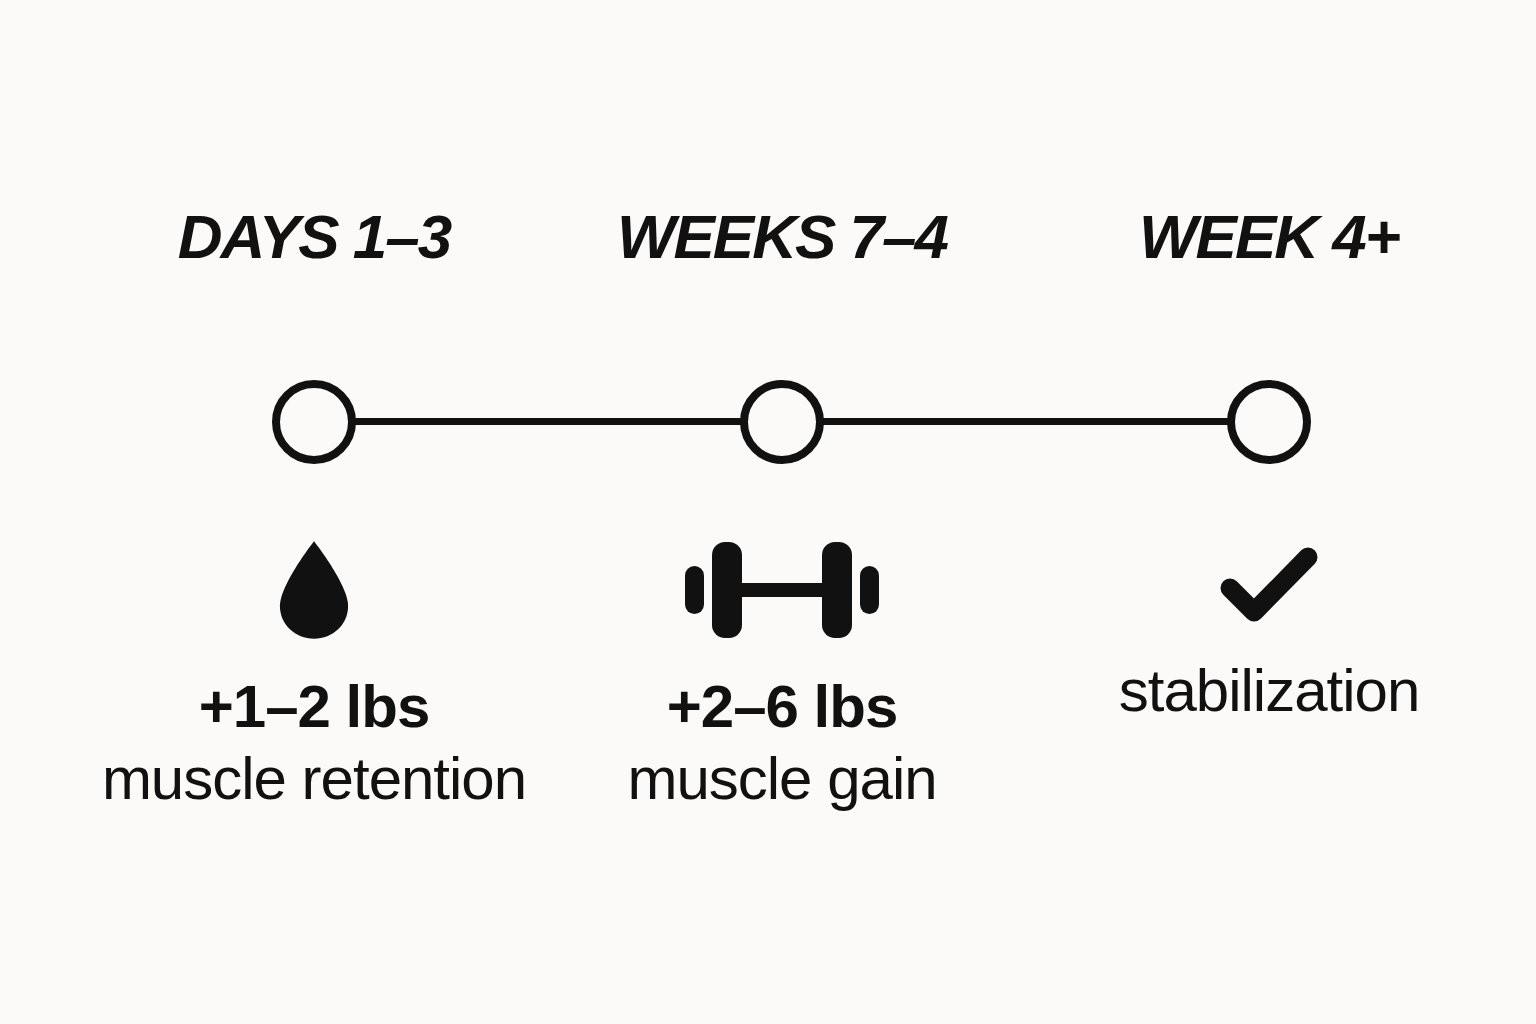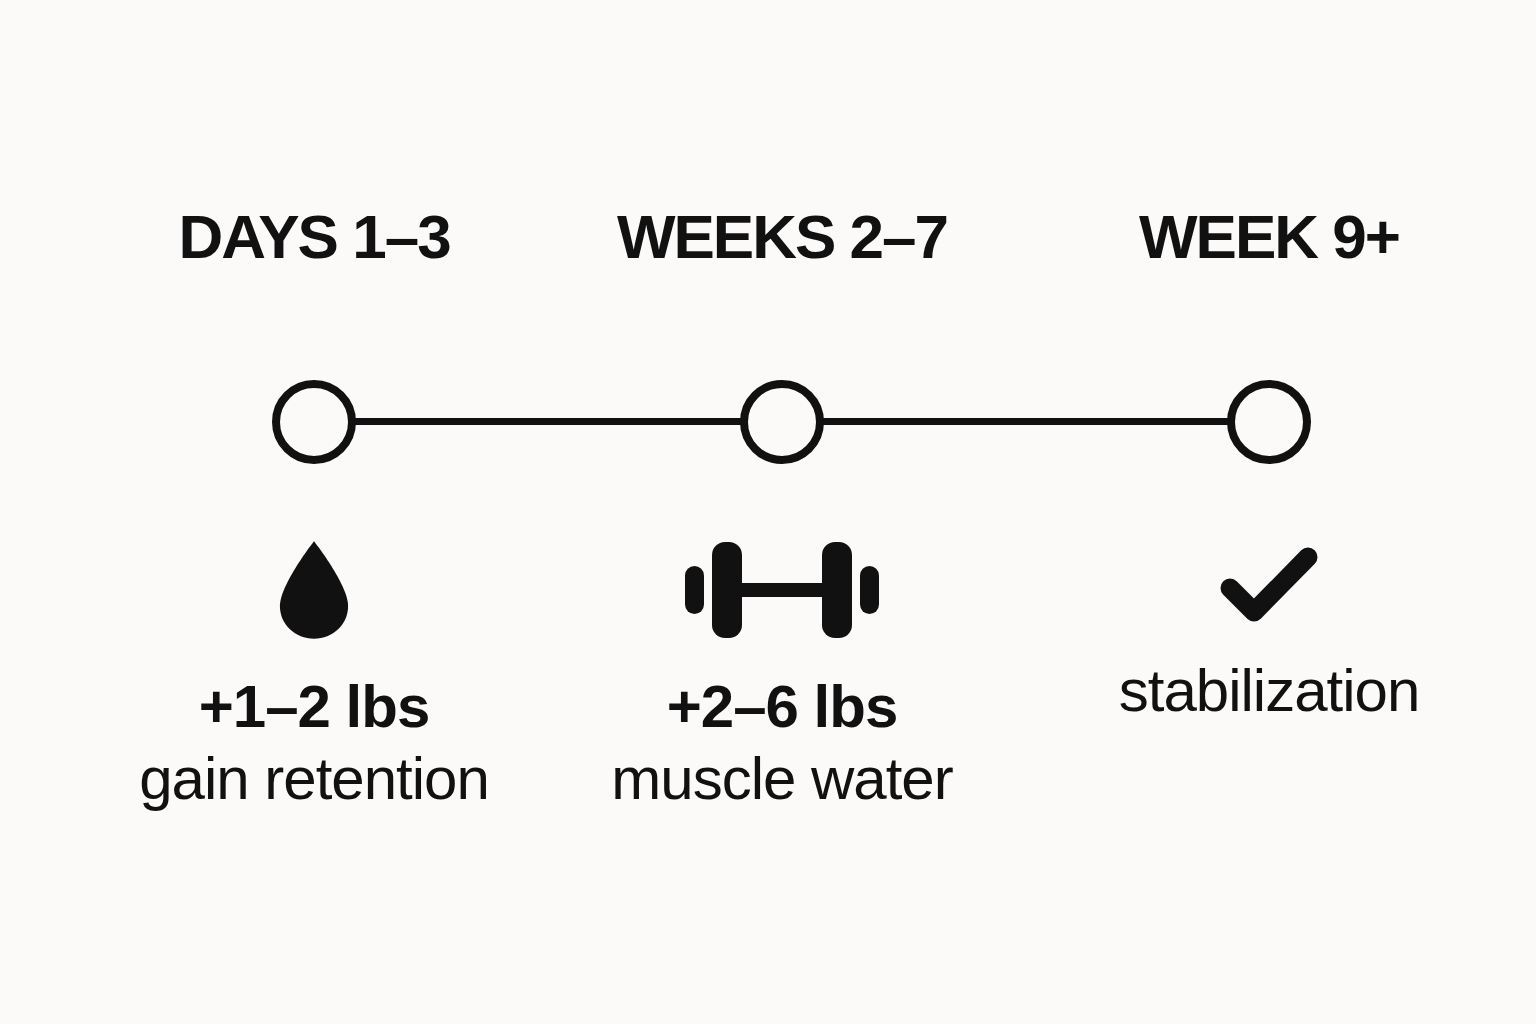--- a/index.html
+++ b/index.html
@@ -46,20 +46,21 @@
     transform:translateX(-50%);
     white-space:nowrap;
     text-align:center;
   }
   .stage-label{
     top:206px;
     font-size:62px;
     font-weight:700;
     letter-spacing:-2px;
     line-height:1;
+    font-style:italic;
   }
   .timeline-node{
     top:380px;
     width:84px;
     height:84px;
     border:8px solid var(--ink);
     border-radius:50%;
     background:var(--node-fill);
   }
   .stage-icon{top:539px;}
@@ -95,41 +96,41 @@
 
   <div class="stage stage--1">
     <div class="stage-label">DAYS 1–3</div>
     <div class="timeline-node"></div>
     <div class="stage-icon">
       <svg width="74" height="102" viewBox="0 0 76 102" aria-hidden="true">
         <path class="icon-fill" d="M38 1 C38 1 3 45.5 3 67.5 C3 86.5 18.7 101 38 101 C57.3 101 73 86.5 73 67.5 C73 45.5 38 1 38 1 Z"></path>
       </svg>
     </div>
     <div class="stage-value">+1–2 lbs</div>
-    <div class="stage-desc">gain retention</div>
+    <div class="stage-desc">muscle retention</div>
   </div>
 
   <div class="stage stage--2">
-    <div class="stage-label">WEEKS 2–7</div>
+    <div class="stage-label">WEEKS 7–4</div>
     <div class="timeline-node"></div>
     <div class="stage-icon stage-icon--dumbbell">
       <svg width="194" height="96" viewBox="0 0 194 96" aria-hidden="true">
         <rect class="icon-fill" x="0" y="24" width="19" height="48" rx="9.5"></rect>
         <rect class="icon-fill" x="27" y="0" width="30" height="96" rx="13"></rect>
         <rect class="icon-fill" x="55" y="41" width="84" height="14"></rect>
         <rect class="icon-fill" x="137" y="0" width="30" height="96" rx="13"></rect>
         <rect class="icon-fill" x="175" y="24" width="19" height="48" rx="9.5"></rect>
       </svg>
     </div>
     <div class="stage-value">+2–6 lbs</div>
-    <div class="stage-desc">muscle water</div>
+    <div class="stage-desc">muscle gain</div>
   </div>
 
   <div class="stage stage--3">
-    <div class="stage-label">WEEK 9+</div>
+    <div class="stage-label">WEEK 4+</div>
     <div class="timeline-node"></div>
     <div class="stage-icon stage-icon--check">
       <svg width="100" height="78" viewBox="0 0 100 78" aria-hidden="true">
         <path class="icon-stroke" d="M11 42 L35 66 L89 11" stroke-width="19"></path>
       </svg>
     </div>
     <div class="stage-desc stage-desc--single">stabilization</div>
   </div>
 
 </div>

